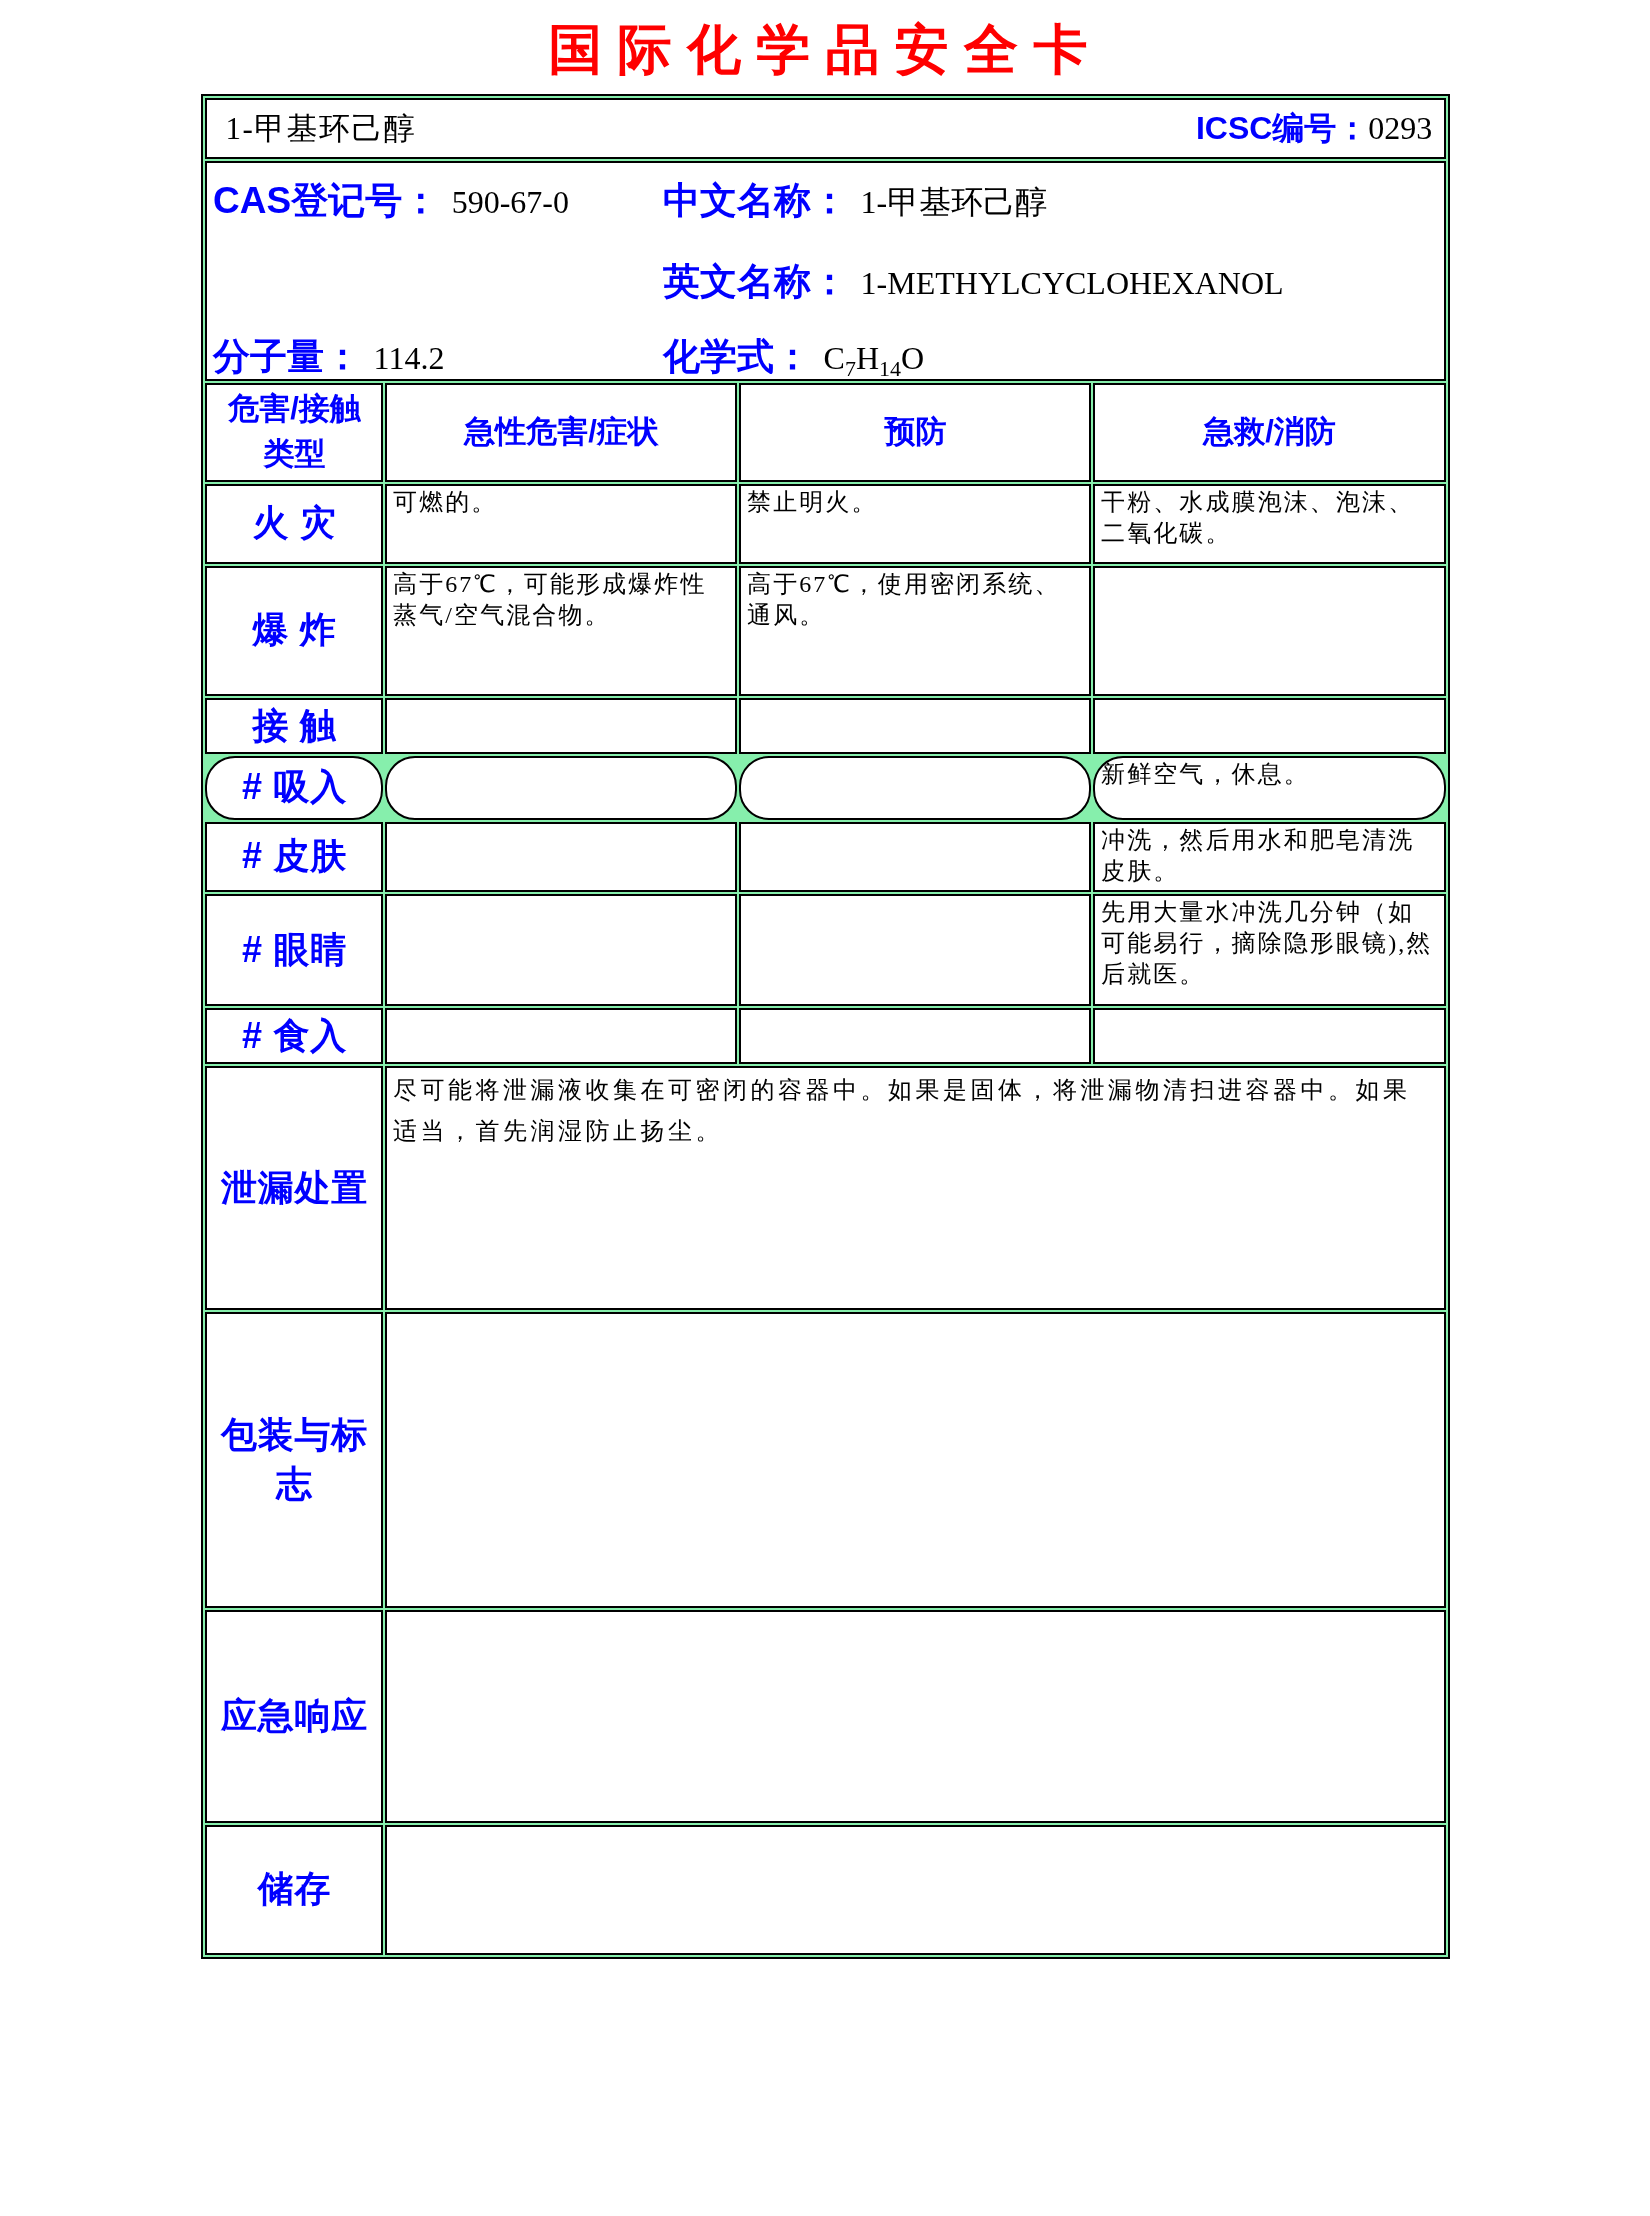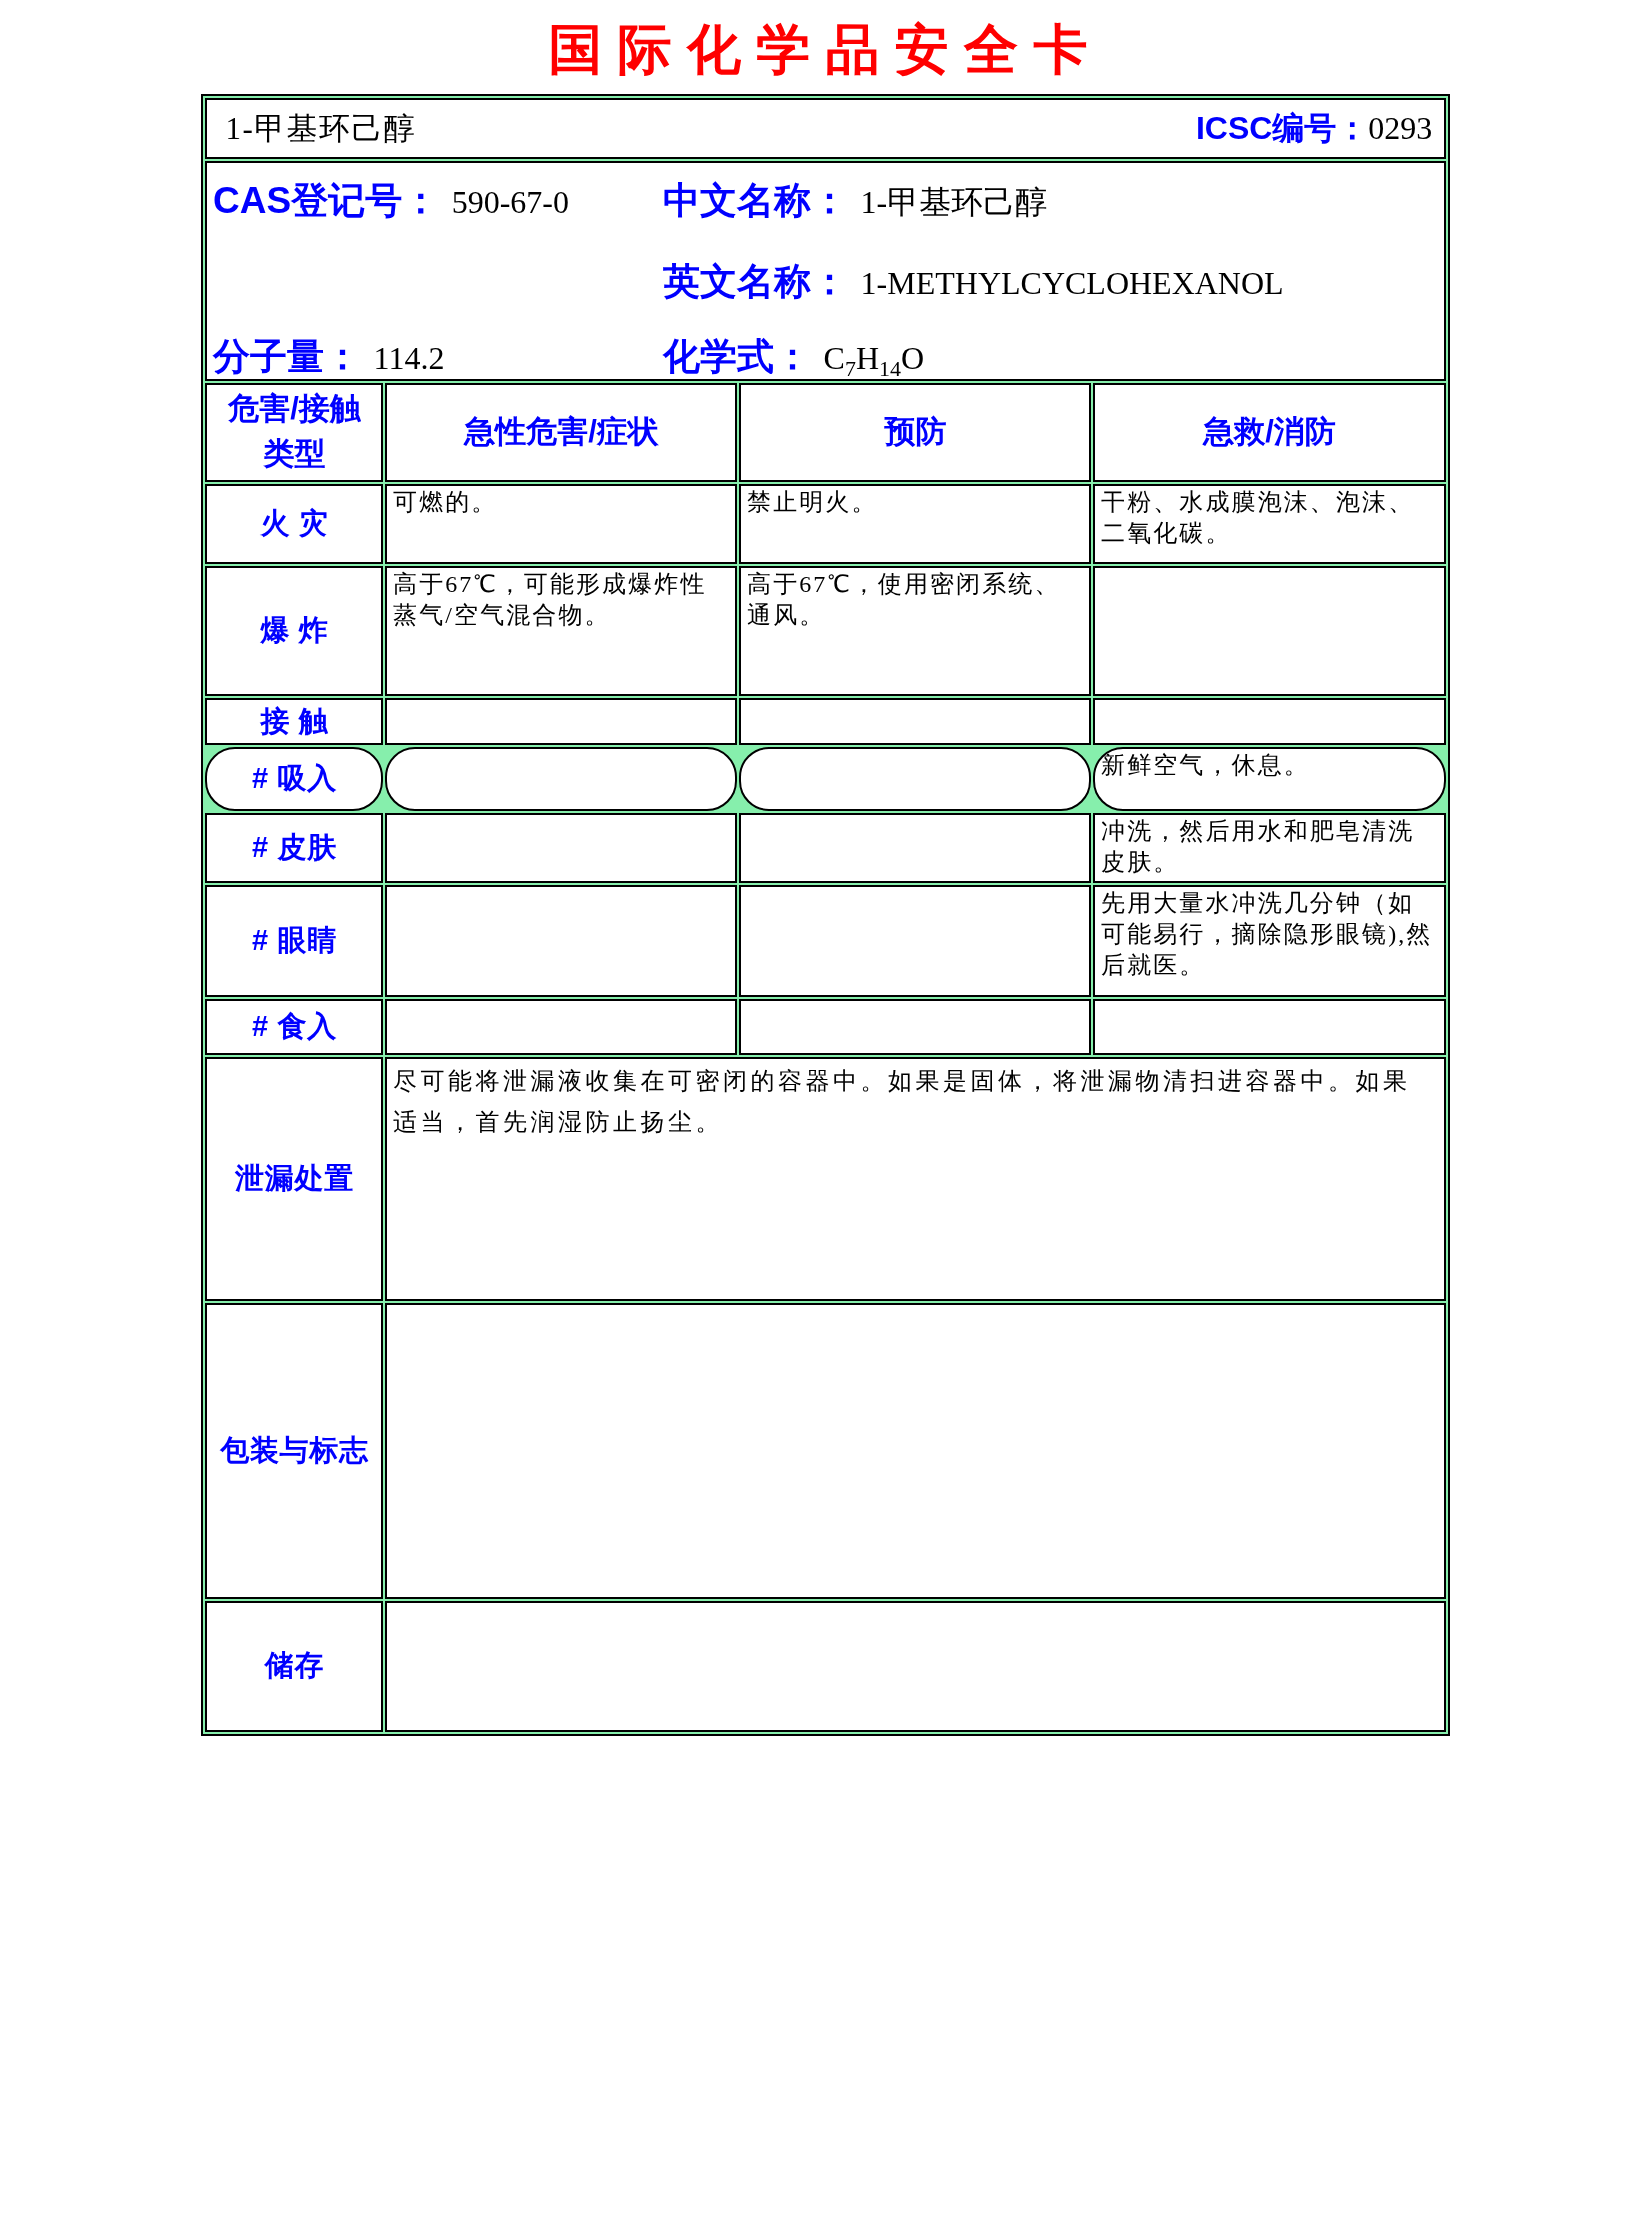--- a/index.html
+++ b/index.html
@@ -42,21 +42,21 @@
   }
   
   .blue, td.lbl, th.bluehead{
     color:#0000ff;
     font-family:"Liberation Sans", sans-serif;
     font-weight:bold;
   }
   td.lbl{
     text-align:center;
     vertical-align:middle;
-    font-size:29px;
+    font-size:36px;
     letter-spacing:0.7px;
     padding:1.4px 1.4px;
   }
   th.bluehead{
     text-align:center;
     vertical-align:middle;
     font-size:31px;
     line-height:1.45;
   }
   .pre{white-space:pre-line;}
@@ -224,20 +224,24 @@
     <tr class="r-spill">
       <td class="lbl">泄漏处置</td>
       <td class="content spill" colspan="3">尽可能将泄漏液收集在可密闭的容器中。如果是固体，将泄漏物清扫进容器中。如果适当，首先润湿防止扬尘。</td>
     </tr>
 
     <tr class="r-pack">
       <td class="lbl">包装与标志</td>
       <td class="content" colspan="3"></td>
     </tr>
 
+    <tr class="r-emer">
+      <td class="lbl">应急响应</td>
+      <td class="content" colspan="3"></td>
+    </tr>
 
     <tr class="r-stor">
       <td class="lbl">储存</td>
       <td class="content" colspan="3"></td>
     </tr>
 
   </tbody>
     </table>
 </div>
 

